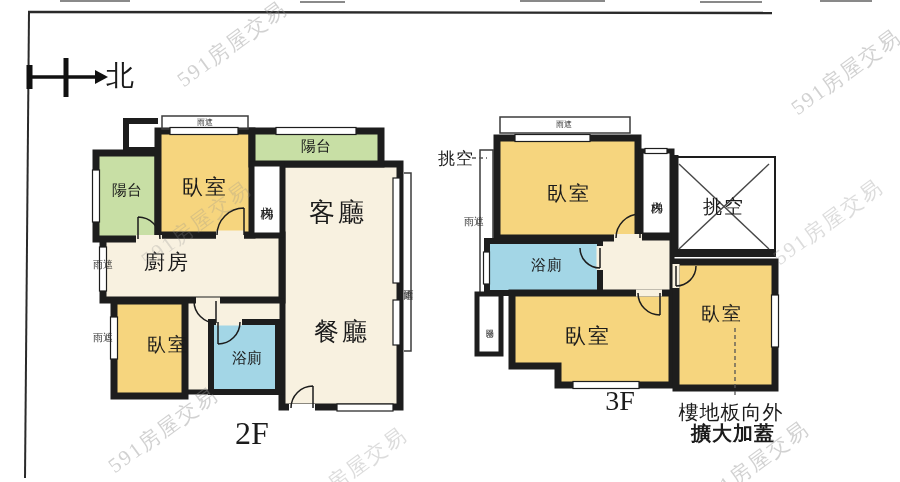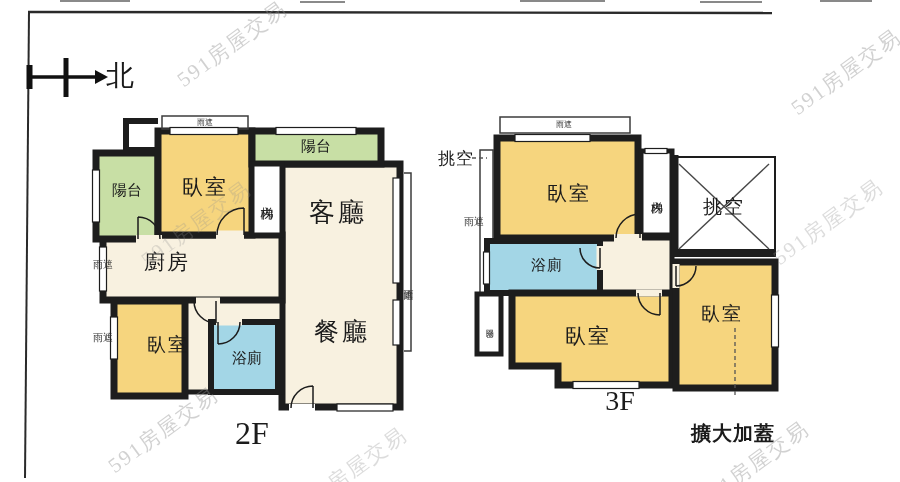--- a/index.html
+++ b/index.html
@@ -162,20 +162,21 @@
   <div class="lbl vert" style="left:657px;top:192px;font-size:12px;">內梯</div>
   <div class="lbl" style="left:724px;top:206px;font-size:19px;letter-spacing:2px;">挑空</div>
   <div class="lbl" style="left:547px;top:265px;font-size:15px;letter-spacing:1px;">浴廁</div>
   <div class="lbl" style="left:588px;top:336px;font-size:21px;letter-spacing:2px;">臥室</div>
   <div class="lbl" style="left:722px;top:313px;font-size:19px;letter-spacing:2px;">臥室</div>
   <div class="lbl vert" style="left:489px;top:323px;font-size:8px;color:#333;">陽台</div>
   <div class="lbl" style="left:620px;top:401px;font-size:28px;">3F</div>
   <div class="lbl" style="left:456px;top:158px;font-size:17px;letter-spacing:1px;">挑空</div>
   <div class="lbl" style="left:474px;top:222px;font-size:10px;color:#333;">雨遮</div>
   <div class="lbl" style="left:564px;top:125px;font-size:8px;color:#333;">雨遮</div>
+  <div class="lbl" style="left:731px;top:412px;font-size:20px;letter-spacing:1px;">樓地板向外</div>
   <div class="lbl" style="left:733px;top:433px;font-size:20px;letter-spacing:1px;font-weight:bold;">擴大加蓋</div>
 
   <div class="wm" style="left:232px;top:44px;">591房屋交易</div>
   <div class="wm" style="left:846px;top:72px;">591房屋交易</div>
   <div class="wm" style="left:196px;top:224px;opacity:.26;">591房屋交易</div>
   <div class="wm" style="left:828px;top:222px;opacity:.3;">591房屋交易</div>
   <div class="wm" style="left:163px;top:430px;">591房屋交易</div>
   <div class="wm" style="left:754px;top:464px;">591房屋交易</div>
   <div class="wm" style="left:352px;top:470px;opacity:.3;">591房屋交易</div>
 

